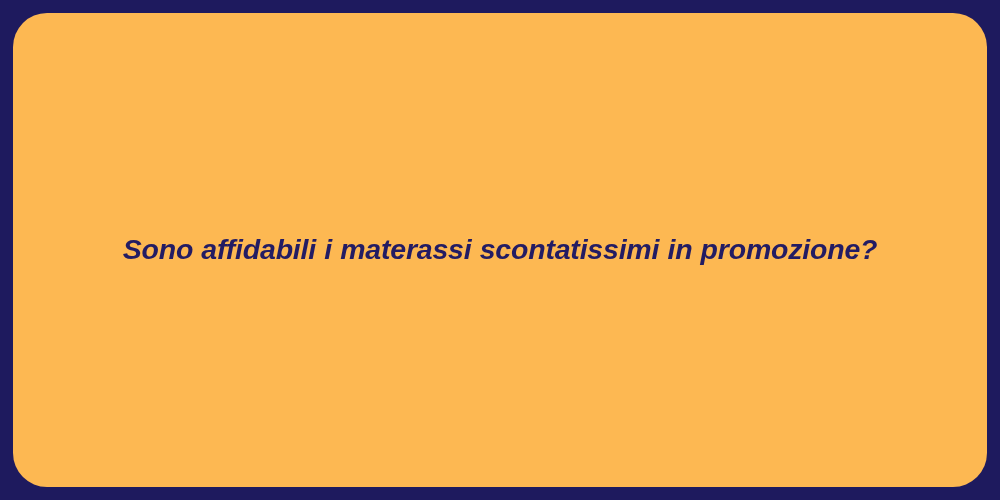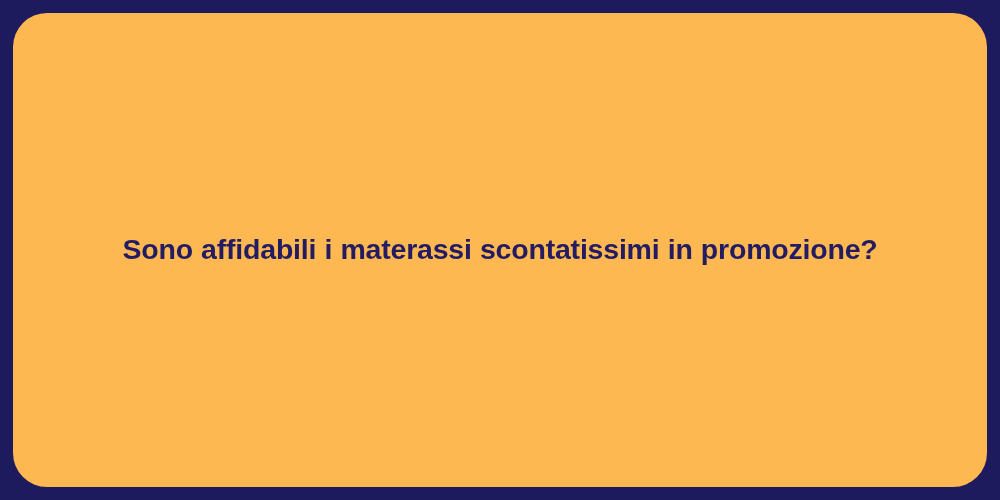--- a/index.html
+++ b/index.html
@@ -38,20 +38,21 @@
     width: 100%;
     box-sizing: border-box;
     text-align: center;
     color: #231c63;
     font-family: "Liberation Sans", sans-serif;
     font-size: 28.5px;
     font-weight: bold;
     line-height: 1.25;
     letter-spacing: -0.2px;
     word-spacing: 0.5px;
+    font-style: italic;
     -webkit-font-smoothing: antialiased;
   }
 </style>
 </head>
 <body>
 
 <div class="frame">
   <div class="card">
     <h1 class="headline">Sono affidabili i materassi scontatissimi in promozione?</h1>
   </div>

